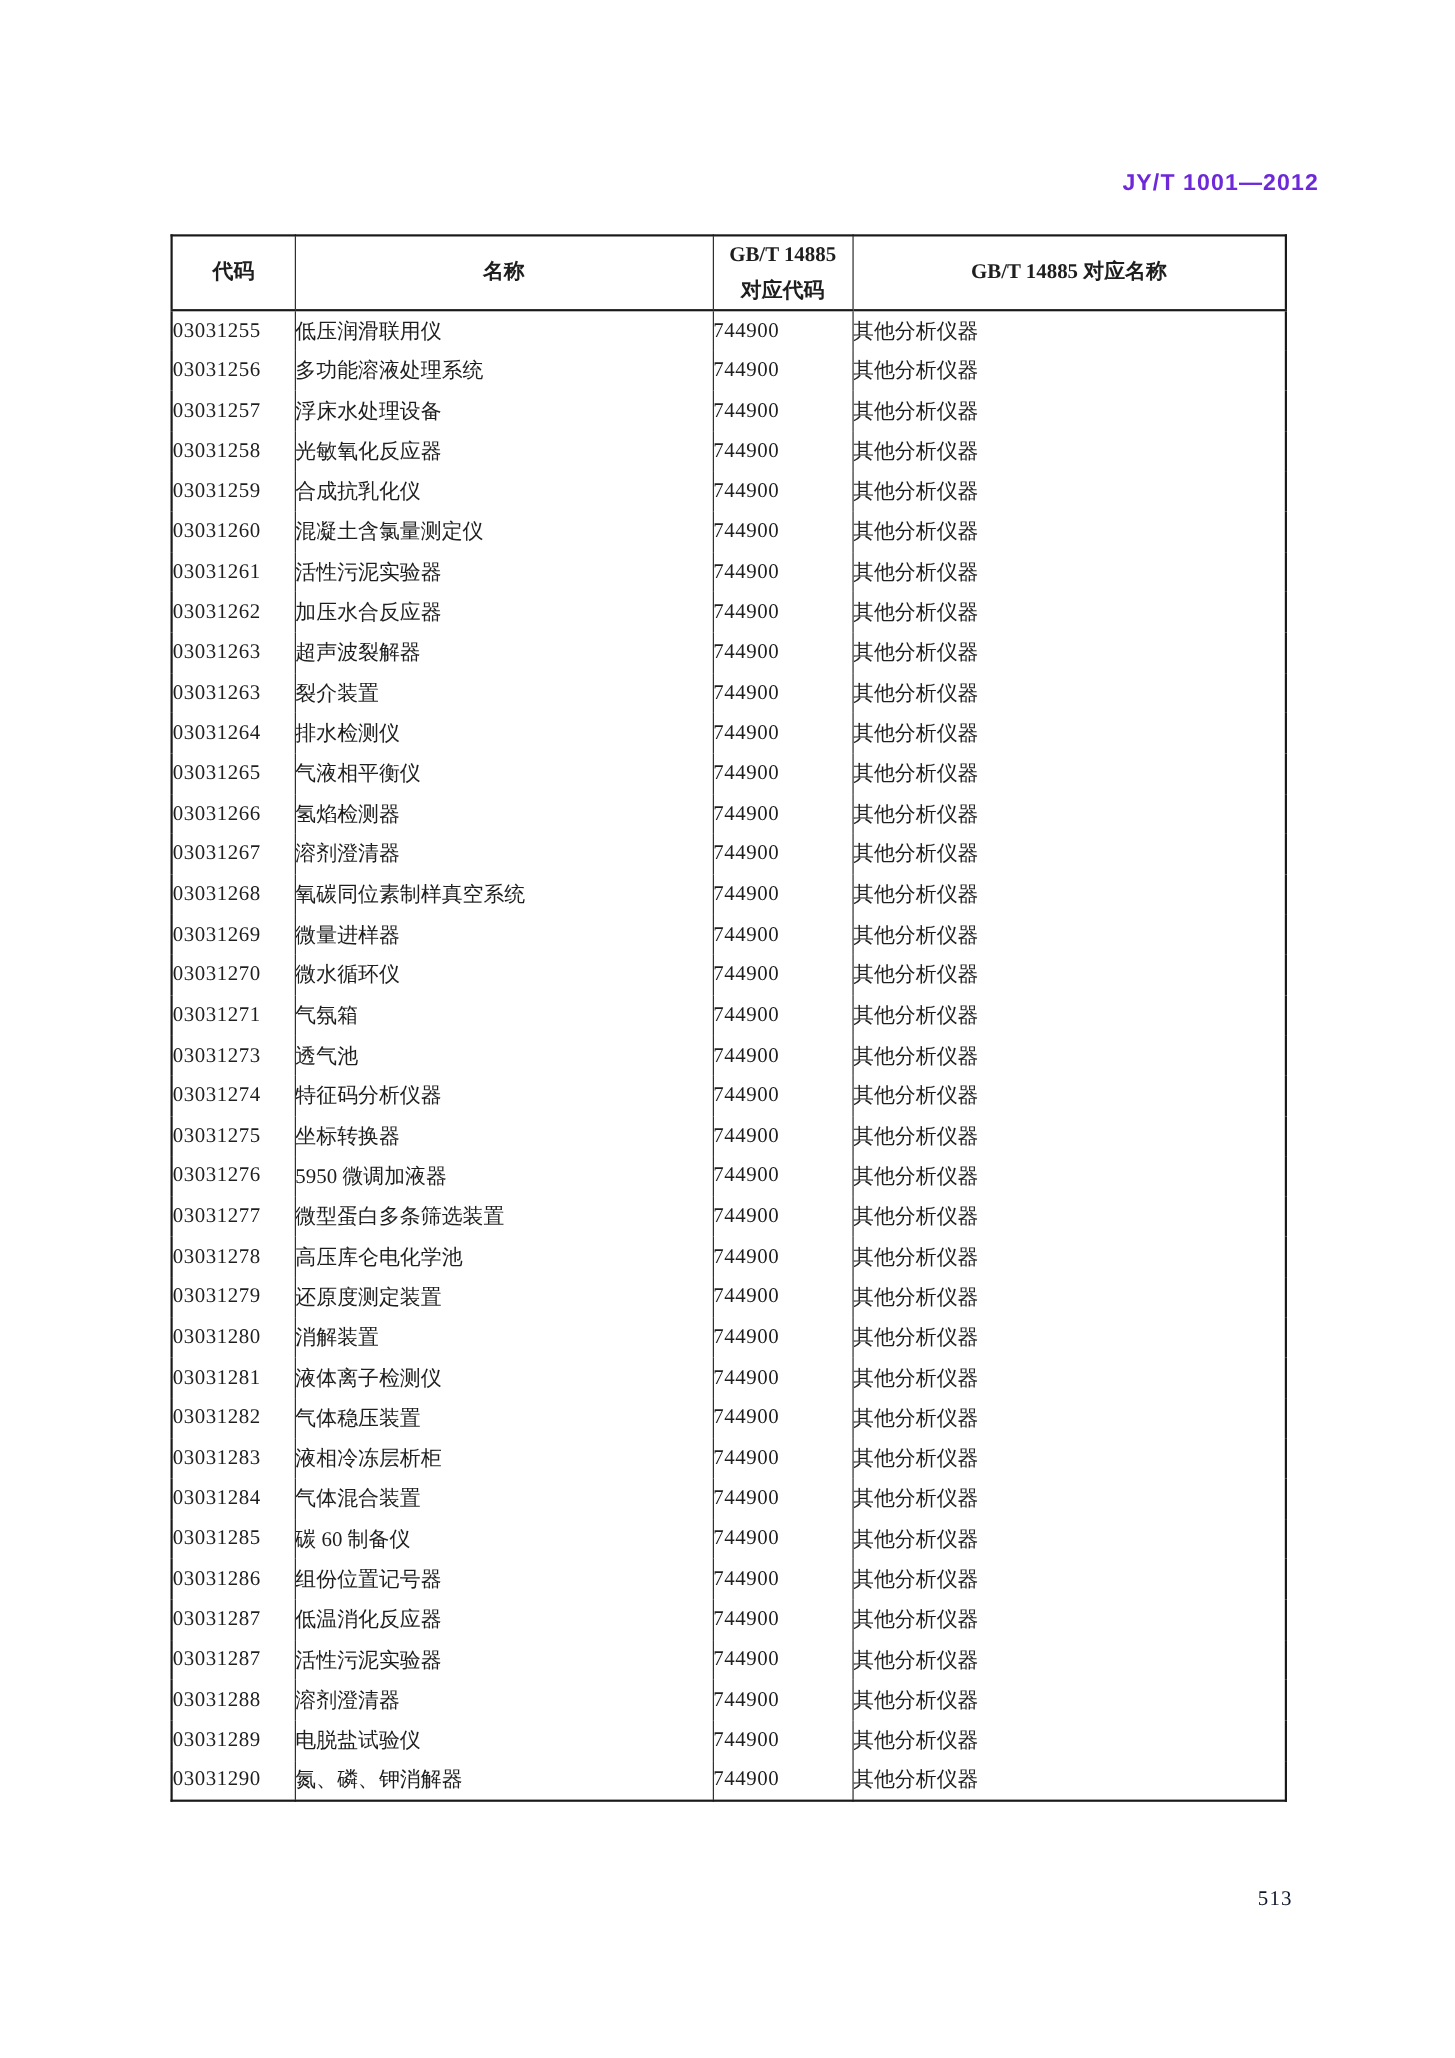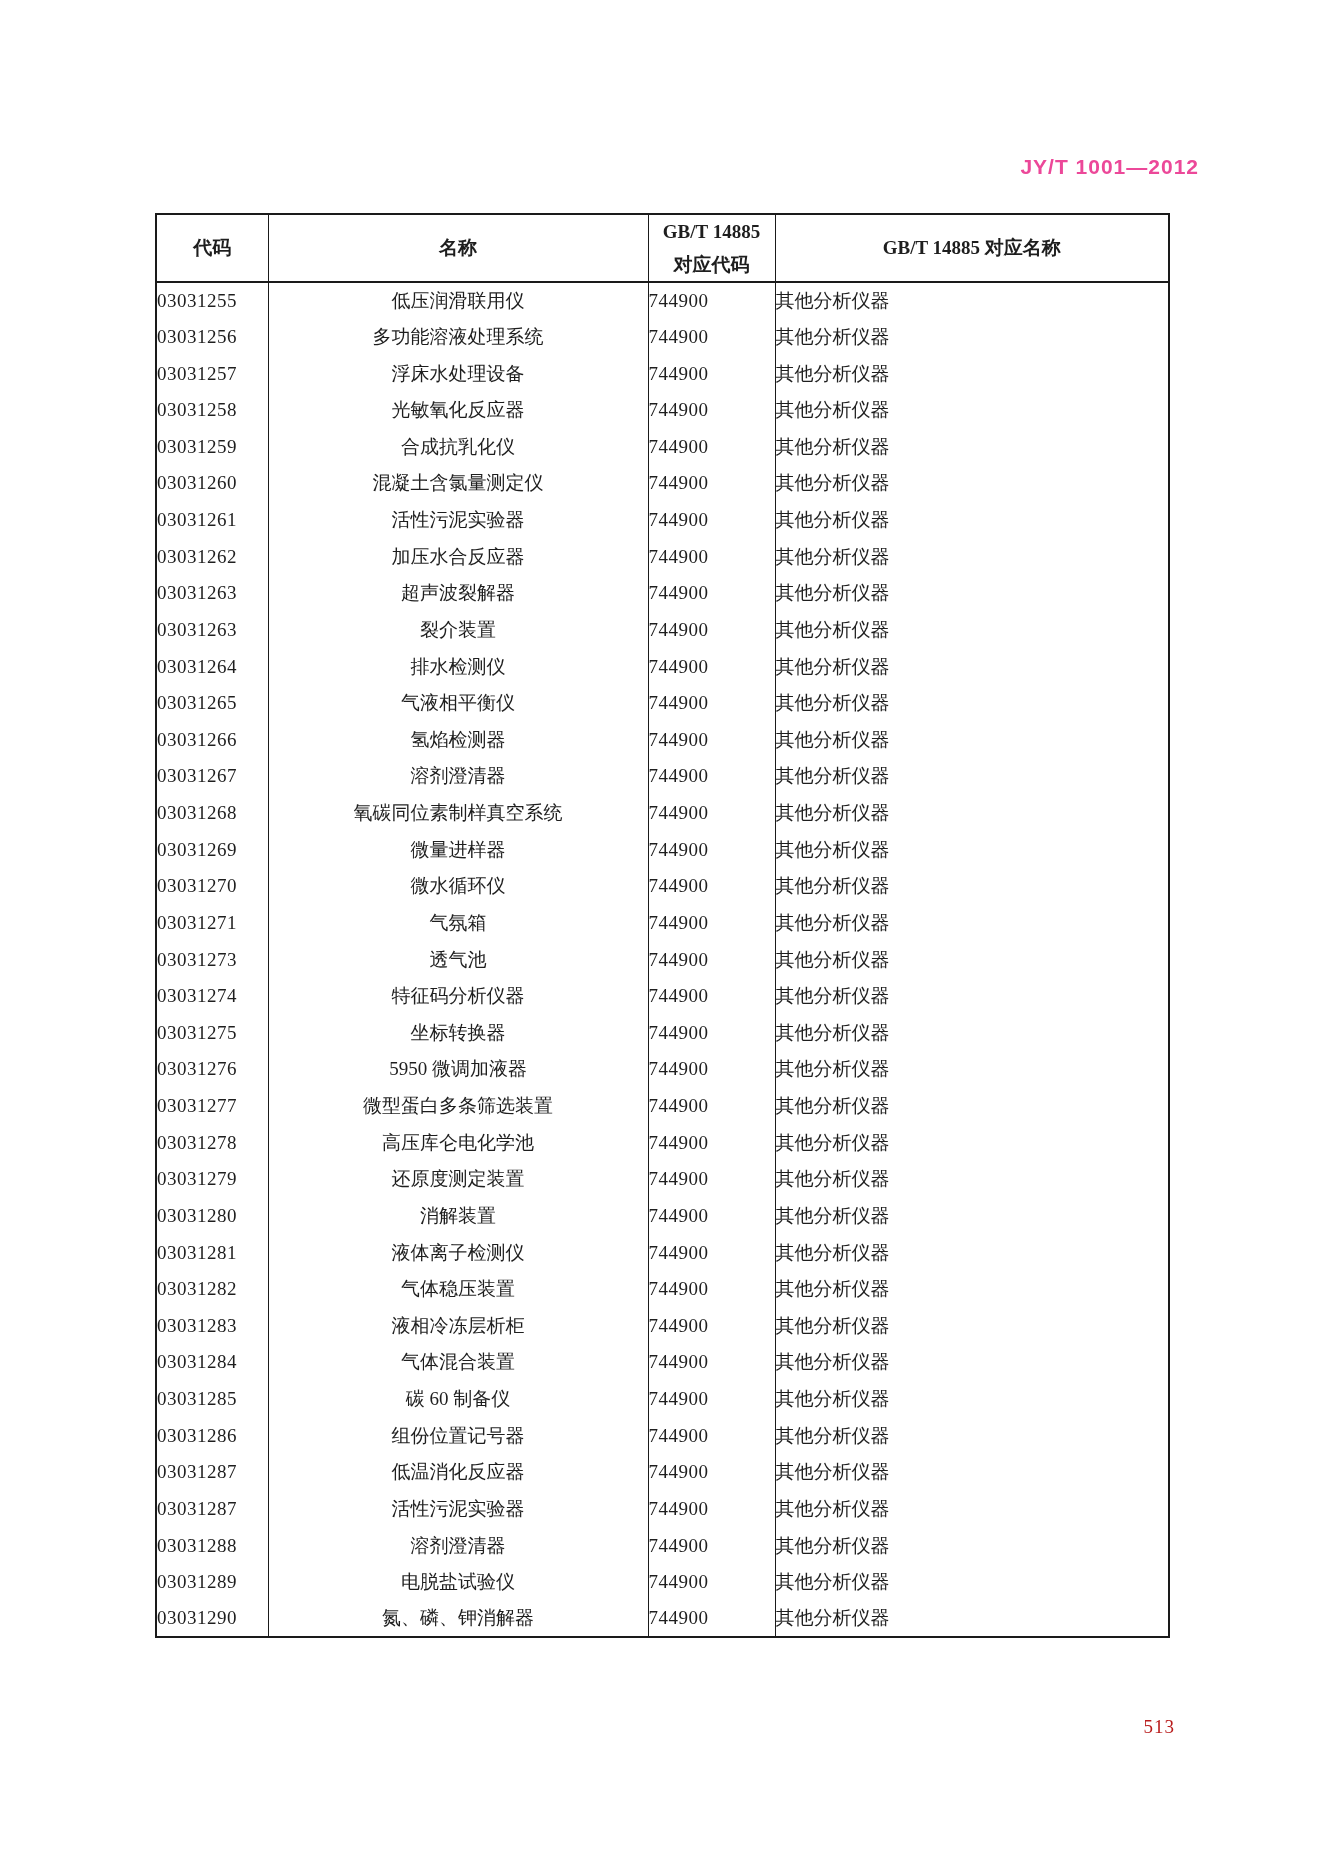--- a/index.html
+++ b/index.html
@@ -17,21 +17,21 @@
   }
 
   .doc-number {
     position: absolute;
     top: 155px;
     right: 124px;
     font-family: "Liberation Sans", "DejaVu Sans", sans-serif;
     font-weight: 600;
     font-size: 21px;
     letter-spacing: 1px;
-    color: #ec4899;
+    color: #6d28d9;
     white-space: nowrap;
   }
 
   table.mapping-table {
     position: absolute;
     left: 155px;
     top: 213px;
     width: 1013px;
     border-collapse: collapse;
     table-layout: fixed;
@@ -65,31 +65,31 @@
     border-left: 1.5px solid #1a1a1a;
     border-right: 1.5px solid #1a1a1a;
     border-top: none;
     border-bottom: none;
     vertical-align: middle;
     padding: 0;
     white-space: nowrap;
     overflow: hidden;
   }
   td.cell-code     { padding-left: 3px;  letter-spacing: 0.5px; }
-  td.cell-name     { padding-left: 6px; text-align: center;  }
+  td.cell-name     { padding-left: 6px;  }
   td.cell-gbt-code { padding-left: 3px;  letter-spacing: 0.5px; margin-top: 37px; }
   td.cell-gbt-name { padding-left: 6px;  }
 
   .page-number {
     position: absolute;
     top: 1716px;
     right: 148px;
     font-size: 19px;
     letter-spacing: 1px;
-    color: #b91c1c;
+    color: #0f172a;
   }
 </style>
 </head>
 <body>
 
 <div class="doc-number">JY/T 1001—2012</div>
 
 <table class="mapping-table">
   <colgroup>
     <col style="width:112px">

